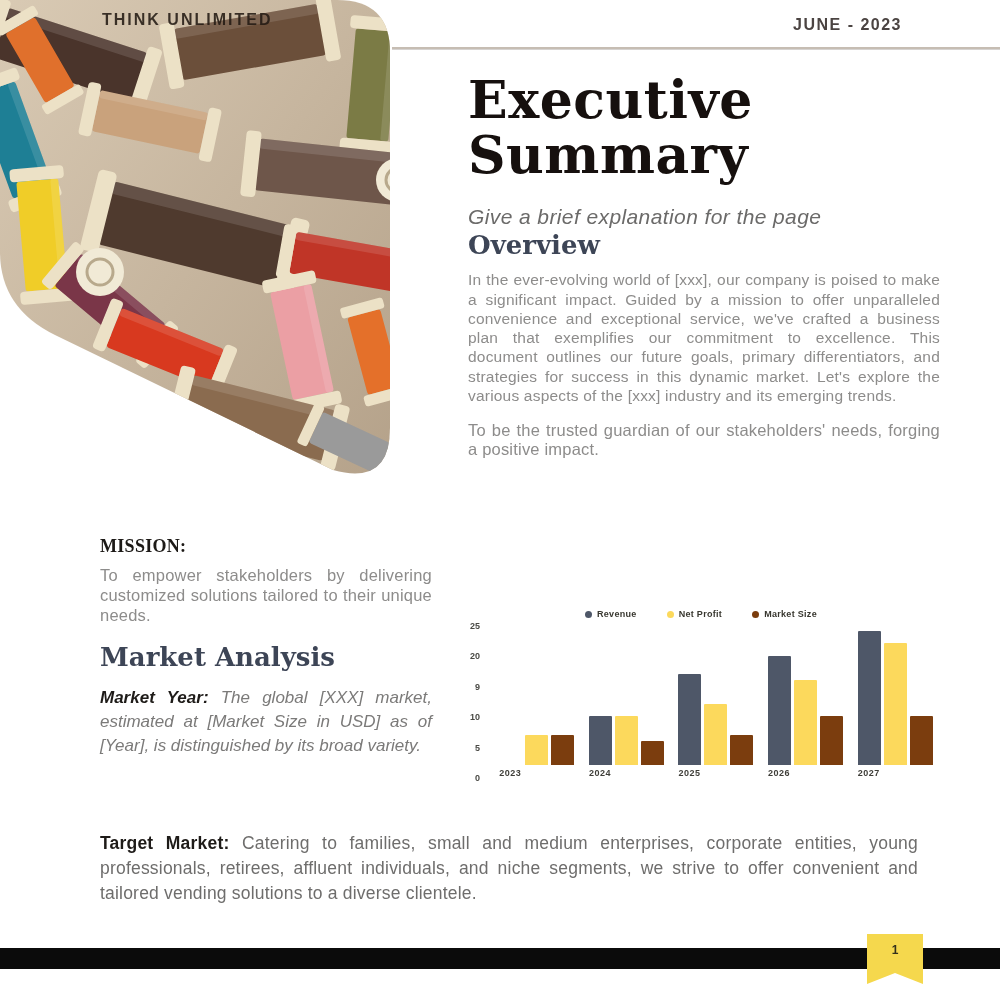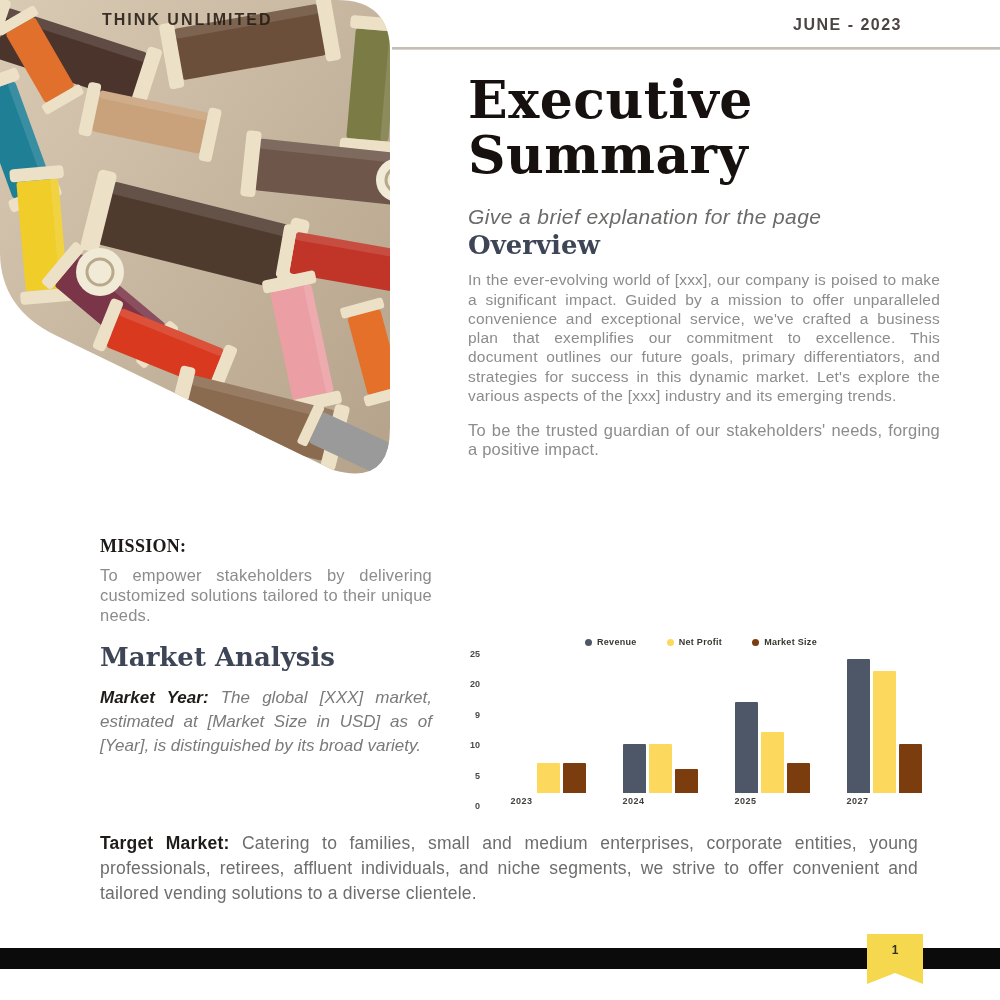--- a/index.html
+++ b/index.html
@@ -36,21 +36,21 @@
 
   
   .left-col{position:absolute;left:100px;top:536px;width:332px;}
   .mission-p{margin-top:9px;font-size:16.5px;line-height:1.2;letter-spacing:.2px;}
   .market-h{font-size:26px;margin-top:32px;}
   .market-p{margin-top:14px;font-size:17px;font-style:italic;line-height:1.42;
         color:#7b7a79;text-align:justify;}
   .lead-bold-italic{font-weight:bold;font-style:italic;color:#1e1b18;}
 
   
-  .chart{position:absolute;left:462px;top:634px;width:478px;height:186px;}
+  .chart{position:absolute;left:462px;top:606px;width:478px;height:186px;}
   .legend{display:flex;justify-content:center;gap:30px;height:16px;align-items:center;}
   .legend-item{display:flex;align-items:center;gap:5px;font-size:9px;font-weight:bold;
         color:#38372f;letter-spacing:.3px;}
   .legend-dot{width:7px;height:7px;border-radius:50%;display:inline-block;}
   .plot-wrap{position:relative;height:152px;margin-top:4px;}
   .y-axis{position:absolute;left:0;top:0;bottom:0;width:22px;}
   .ytick{position:absolute;right:4px;transform:translateY(50%);font-size:9px;
         color:#4a4a45;font-weight:bold;}
   .plot{position:absolute;left:30px;right:0;top:0;bottom:0;display:flex;
         justify-content:space-around;align-items:flex-end;}
@@ -192,20 +192,28 @@
           <div class="bar-group">
             <div class="bars">
               <div class="bar" style="height: 91.2px; background: rgb(78, 87, 104);"></div>
               <div class="bar" style="height: 60.8px; background: rgb(252, 217, 92);"></div>
               <div class="bar" style="height: 30.4px; background: rgb(123, 61, 14);"></div>
             </div>
             <div class="xtick">2025</div>
           </div>
           <div class="bar-group">
             <div class="bars">
+              <div class="bar" style="height: 109.44px; background: rgb(78, 87, 104);"></div>
+              <div class="bar" style="height: 85.12px; background: rgb(252, 217, 92);"></div>
+              <div class="bar" style="height: 48.64px; background: rgb(123, 61, 14);"></div>
+            </div>
+            <div class="xtick">2026</div>
+          </div>
+          <div class="bar-group">
+            <div class="bars">
               <div class="bar" style="height: 133.76px; background: rgb(78, 87, 104);"></div>
               <div class="bar" style="height: 121.6px; background: rgb(252, 217, 92);"></div>
               <div class="bar" style="height: 48.64px; background: rgb(123, 61, 14);"></div>
             </div>
             <div class="xtick">2027</div>
           </div>
         </div>
     </div>
   </div>
 

